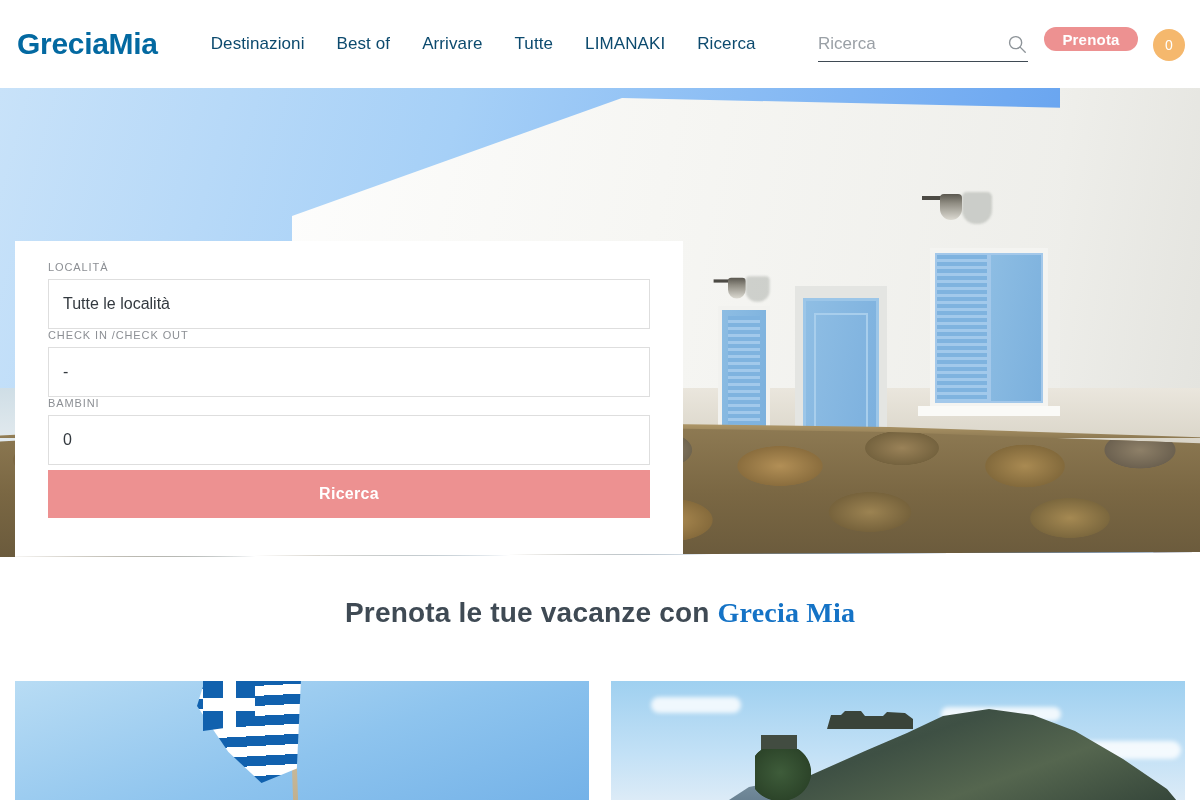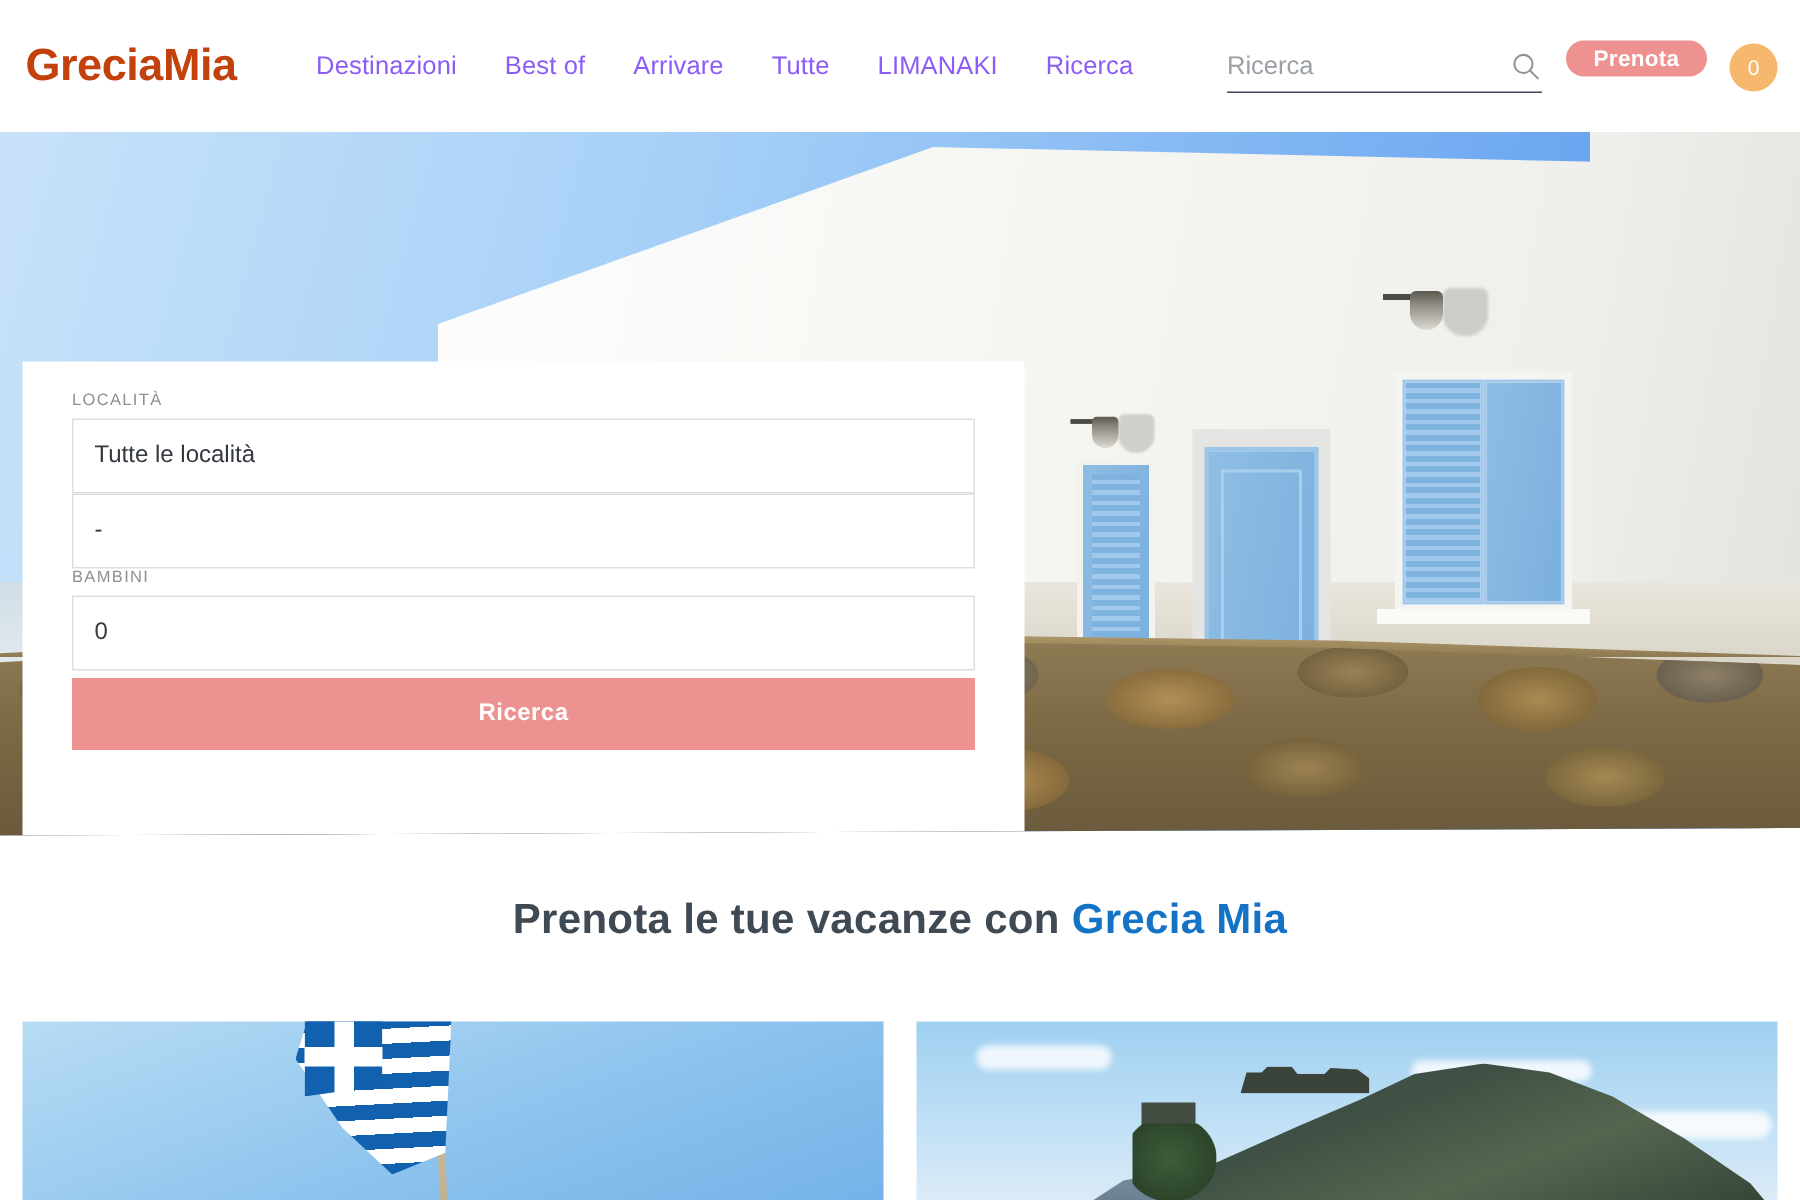--- a/index.html
+++ b/index.html
@@ -17,32 +17,32 @@
     width: 1200px; height: 88px;
     background: #ffffff;
     display: flex; align-items: center;
     z-index: 30;
   }
   .logo {
     margin-left: 17px;
     font-size: 30px;
     font-weight: 700;
     letter-spacing: -0.3px;
-    color: #c2410c;
+    color: #0369a1;
     white-space: nowrap;
     cursor: pointer;
   }
   .nav {
     display: flex; align-items: center;
     margin-left: 37px;
     gap: 0;
   }
   .nav-item {
     font-size: 17px;
-    color: #8b5cf6;
+    color: #0c4a6e;
     padding: 6px 16px;
     white-space: nowrap;
     cursor: pointer;
     letter-spacing: 0.1px;
   }
   .search-wrap {
     position: absolute;
     left: 818px; top: 30px;
     width: 210px; height: 32px;
     border-bottom: 1.5px solid #3F4A54;
@@ -299,21 +299,21 @@
   
   .section-heading {
     position: absolute;
     left: 0; top: 597px;
     width: 1200px;
     text-align: center;
     font-size: 28px;
     color: #3F4A54;
     letter-spacing: 0.2px;
   }
-  .section-heading .accent { color: #1573C6; }
+  .section-heading .accent { color: #1573C6; font-family: Liberation Serif, serif; }
 
   
   .cards { position: absolute; left: 15px; top: 681px; width: 1170px; height: 119px; display: flex; gap: 22px; }
   .card { width: 577px; height: 119px; overflow: hidden; position: relative; cursor: pointer; }
   
   .card-flag { background: linear-gradient(160deg, #B8DCF4 0%, #8EC4EE 55%, #74B2E8 100%); }
   .pole {
     position: absolute; left: 276px; top: 0; width: 5px; height: 119px;
     background: linear-gradient(180deg, #D8CBB0 0%, #C0B08F 100%);
     transform: rotate(-2deg);
@@ -442,20 +442,21 @@
     <div class="fold-chair"></div>
 
     <div class="stonewall-top"></div>
     <div class="stonewall"></div>
   </div>
 
   <div class="search-panel">
     <div class="field-label">LOCALITÀ</div>
     <div class="field-box">Tutte le località</div>
 
+    <div class="field-label">CHECK IN /CHECK OUT</div>
     <div class="field-box">-</div>
 
     <div class="row2">
       <div>
         <div class="field-label">BAMBINI</div>
         <div class="field-box">0</div>
       </div>
     </div>
 
     <button class="ricerca-btn">Ricerca</button>

